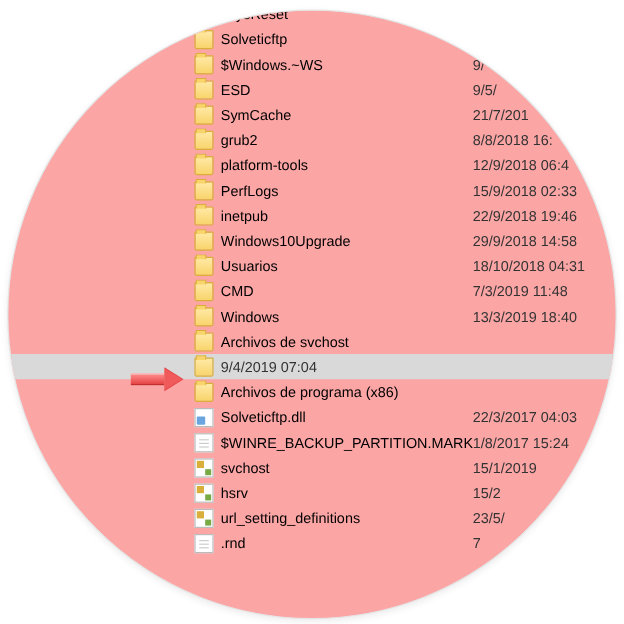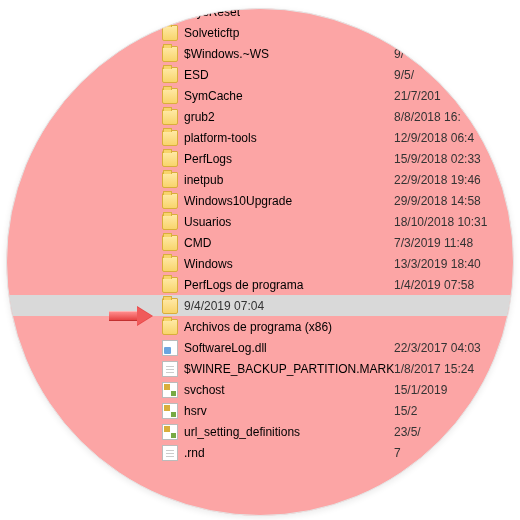--- a/index.html
+++ b/index.html
@@ -204,48 +204,47 @@
         <span class="date">22/9/2018 19:46</span>
       </div>
       <div class="row">
         <span class="icon folder-icon"></span>
         <span class="name">Windows10Upgrade</span>
         <span class="date">29/9/2018 14:58</span>
       </div>
       <div class="row">
         <span class="icon folder-icon"></span>
         <span class="name">Usuarios</span>
-        <span class="date">18/10/2018 10:31</span>
+        <span class="date">18/10/2018 04:31</span>
       </div>
       <div class="row">
         <span class="icon folder-icon"></span>
         <span class="name">CMD</span>
         <span class="date">7/3/2019 11:48</span>
       </div>
       <div class="row">
         <span class="icon folder-icon"></span>
         <span class="name">Windows</span>
         <span class="date">13/3/2019 18:40</span>
       </div>
       <div class="row">
         <span class="icon folder-icon"></span>
-        <span class="name">PerfLogs de programa</span>
-        <span class="date">1/4/2019 07:58</span>
+        <span class="name">Archivos de svchost</span>
       </div>
       <div class="row selected">
         <span class="icon folder-icon"></span>
         <span class="date">9/4/2019 07:04</span>
       </div>
       <div class="row">
         <span class="icon folder-icon"></span>
         <span class="name">Archivos de programa (x86)</span>
       </div>
       <div class="row">
         <span class="icon dll-icon"></span>
-        <span class="name">SoftwareLog.dll</span>
+        <span class="name">Solveticftp.dll</span>
         <span class="date">22/3/2017 04:03</span>
       </div>
       <div class="row">
         <span class="icon file-icon"></span>
         <span class="name">$WINRE_BACKUP_PARTITION.MARKER</span>
         <span class="date">1/8/2017 15:24</span>
       </div>
       <div class="row">
         <span class="icon ini-icon"></span>
         <span class="name">svchost</span>

